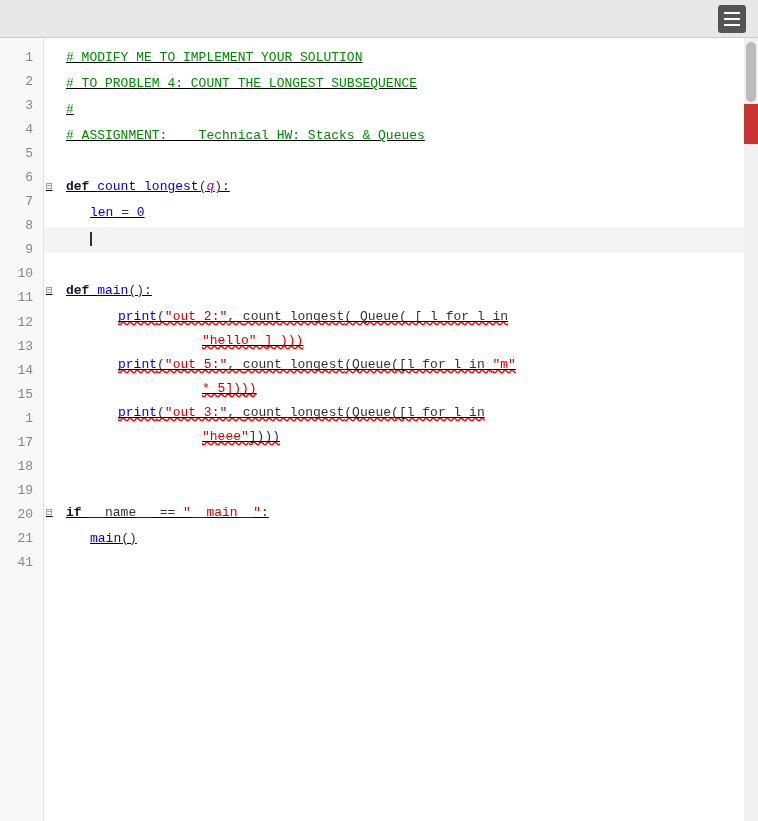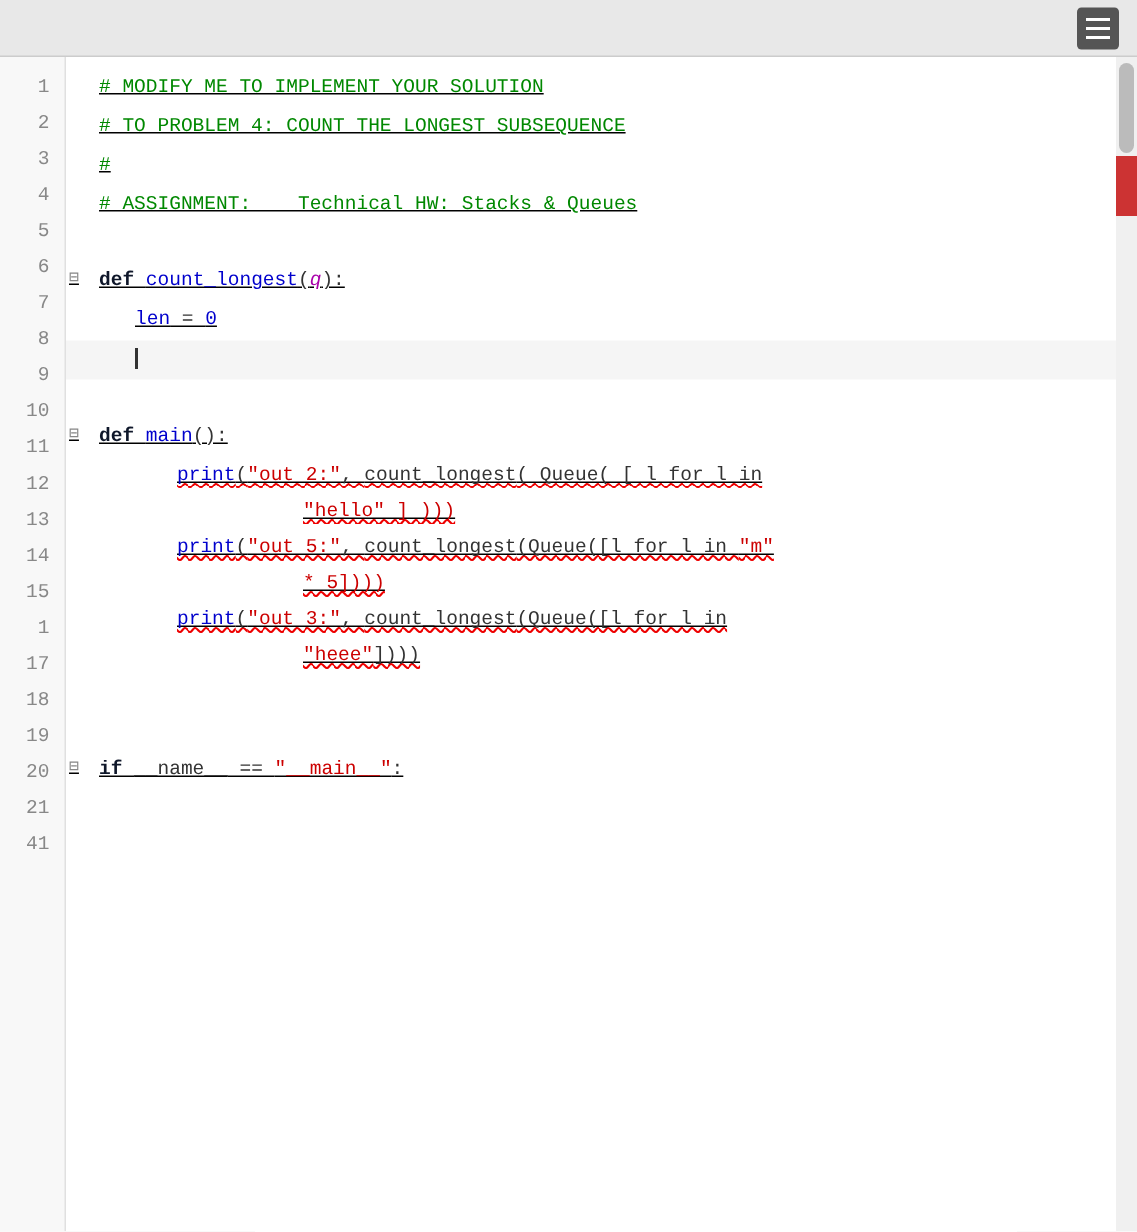--- a/index.html
+++ b/index.html
@@ -203,20 +203,21 @@
         <div class="code-line"><span class="fold-gutter"></span><span class="code-text" style="padding-left: 28px;"><span class="builtin">len</span><span class="plain"> = </span><span class="num">0</span></span></div>
         <div class="code-line cursor-line"><span class="fold-gutter"></span><span class="code-text" style="padding-left: 28px;"><span style="display: inline-block; width: 2px; height: 14px; background: rgb(51, 51, 51); vertical-align: middle;"></span></span></div>
         <div class="code-line"><span class="fold-gutter"></span><span class="code-text"></span></div>
         <div class="code-line"><span class="fold-gutter">⊟</span><span class="code-text"><span class="kw">def </span><span class="fn">main</span><span class="plain">():</span></span></div>
         <div class="code-line"><span class="fold-gutter"></span><span class="code-text" style="padding-left: 56px; text-decoration: none;"><span style="white-space: pre-wrap; display: inline;"><span class="builtin" style="text-decoration: underline wavy rgb(238, 0, 0); text-decoration-skip-ink: none;">print</span><span class="plain" style="text-decoration: underline wavy rgb(238, 0, 0); text-decoration-skip-ink: none;">(</span><span class="str" style="text-decoration: underline wavy rgb(238, 0, 0); text-decoration-skip-ink: none;">"out 2:"</span><span class="plain" style="text-decoration: underline wavy rgb(238, 0, 0); text-decoration-skip-ink: none;">, </span><span class="plain" style="text-decoration: underline wavy rgb(238, 0, 0); text-decoration-skip-ink: none;">count_longest</span><span class="plain" style="text-decoration: underline wavy rgb(238, 0, 0); text-decoration-skip-ink: none;">( Queue( [ l for l in</span><br><span style="display: inline-block; width: 84px; text-decoration: underline wavy rgb(238, 0, 0); text-decoration-skip-ink: none;"></span><span class="str squiggly" style="text-decoration: underline wavy rgb(238, 0, 0); text-decoration-skip-ink: none;">"hello" ] )))</span></span></span></div>
         <div class="code-line"><span class="fold-gutter"></span><span class="code-text" style="padding-left: 56px; text-decoration: none;"><span style="white-space: pre-wrap; display: inline;"><span class="builtin" style="text-decoration: underline wavy rgb(238, 0, 0); text-decoration-skip-ink: none;">print</span><span class="plain" style="text-decoration: underline wavy rgb(238, 0, 0); text-decoration-skip-ink: none;">(</span><span class="str" style="text-decoration: underline wavy rgb(238, 0, 0); text-decoration-skip-ink: none;">"out 5:"</span><span class="plain" style="text-decoration: underline wavy rgb(238, 0, 0); text-decoration-skip-ink: none;">, </span><span class="plain" style="text-decoration: underline wavy rgb(238, 0, 0); text-decoration-skip-ink: none;">count_longest</span><span class="plain" style="text-decoration: underline wavy rgb(238, 0, 0); text-decoration-skip-ink: none;">(Queue([l for l in </span><span class="str" style="text-decoration: underline wavy rgb(238, 0, 0); text-decoration-skip-ink: none;">"m"</span><br><span style="display: inline-block; width: 84px; text-decoration: underline wavy rgb(238, 0, 0); text-decoration-skip-ink: none;"></span><span class="str squiggly" style="text-decoration: underline wavy rgb(238, 0, 0); text-decoration-skip-ink: none;">* 5])))</span></span></span></div>
         <div class="code-line"><span class="fold-gutter"></span><span class="code-text" style="padding-left: 56px;"><span style="white-space: pre-wrap; display: inline;"><span class="builtin" style="text-decoration: underline wavy rgb(238, 0, 0); text-decoration-skip-ink: none;">print</span><span class="plain" style="text-decoration: underline wavy rgb(238, 0, 0); text-decoration-skip-ink: none;">(</span><span class="str" style="text-decoration: underline wavy rgb(238, 0, 0); text-decoration-skip-ink: none;">"out 3:"</span><span class="plain" style="text-decoration: underline wavy rgb(238, 0, 0); text-decoration-skip-ink: none;">, </span><span class="plain" style="text-decoration: underline wavy rgb(238, 0, 0); text-decoration-skip-ink: none;">count_longest</span><span class="plain" style="text-decoration: underline wavy rgb(238, 0, 0); text-decoration-skip-ink: none;">(Queue([l for l in</span><br><span style="display: inline-block; width: 84px; text-decoration: underline wavy rgb(238, 0, 0); text-decoration-skip-ink: none;"></span><span class="str squiggly" style="text-decoration: underline wavy rgb(238, 0, 0); text-decoration-skip-ink: none;">"heee"</span><span class="plain squiggly" style="text-decoration: underline wavy rgb(238, 0, 0); text-decoration-skip-ink: none;">])))</span></span></span></div>
         <div class="code-line"><span class="fold-gutter"></span><span class="code-text"></span></div>
         <div class="code-line"><span class="fold-gutter"></span><span class="code-text"></span></div>
         <div class="code-line"><span class="fold-gutter">⊟</span><span class="code-text"><span class="kw">if </span><span class="plain">__name__</span><span class="plain"> == </span><span class="str">"__main__"</span><span class="plain">:</span></span></div>
+        <div class="code-line"><span class="fold-gutter"></span><span class="code-text" style="padding-left: 28px;"><span class="fn">main</span><span class="plain">()</span></span></div>
         <div class="code-line"><span class="fold-gutter"></span><span class="code-text"></span></div>
         <div class="code-line"><span class="fold-gutter"></span><span class="code-text"></span></div>
       </div>
 
     <div class="scrollbar-track">
       <div class="scrollbar-thumb"></div>
       <div class="scrollbar-highlight"></div>
     </div>
   </div>
 </div>

